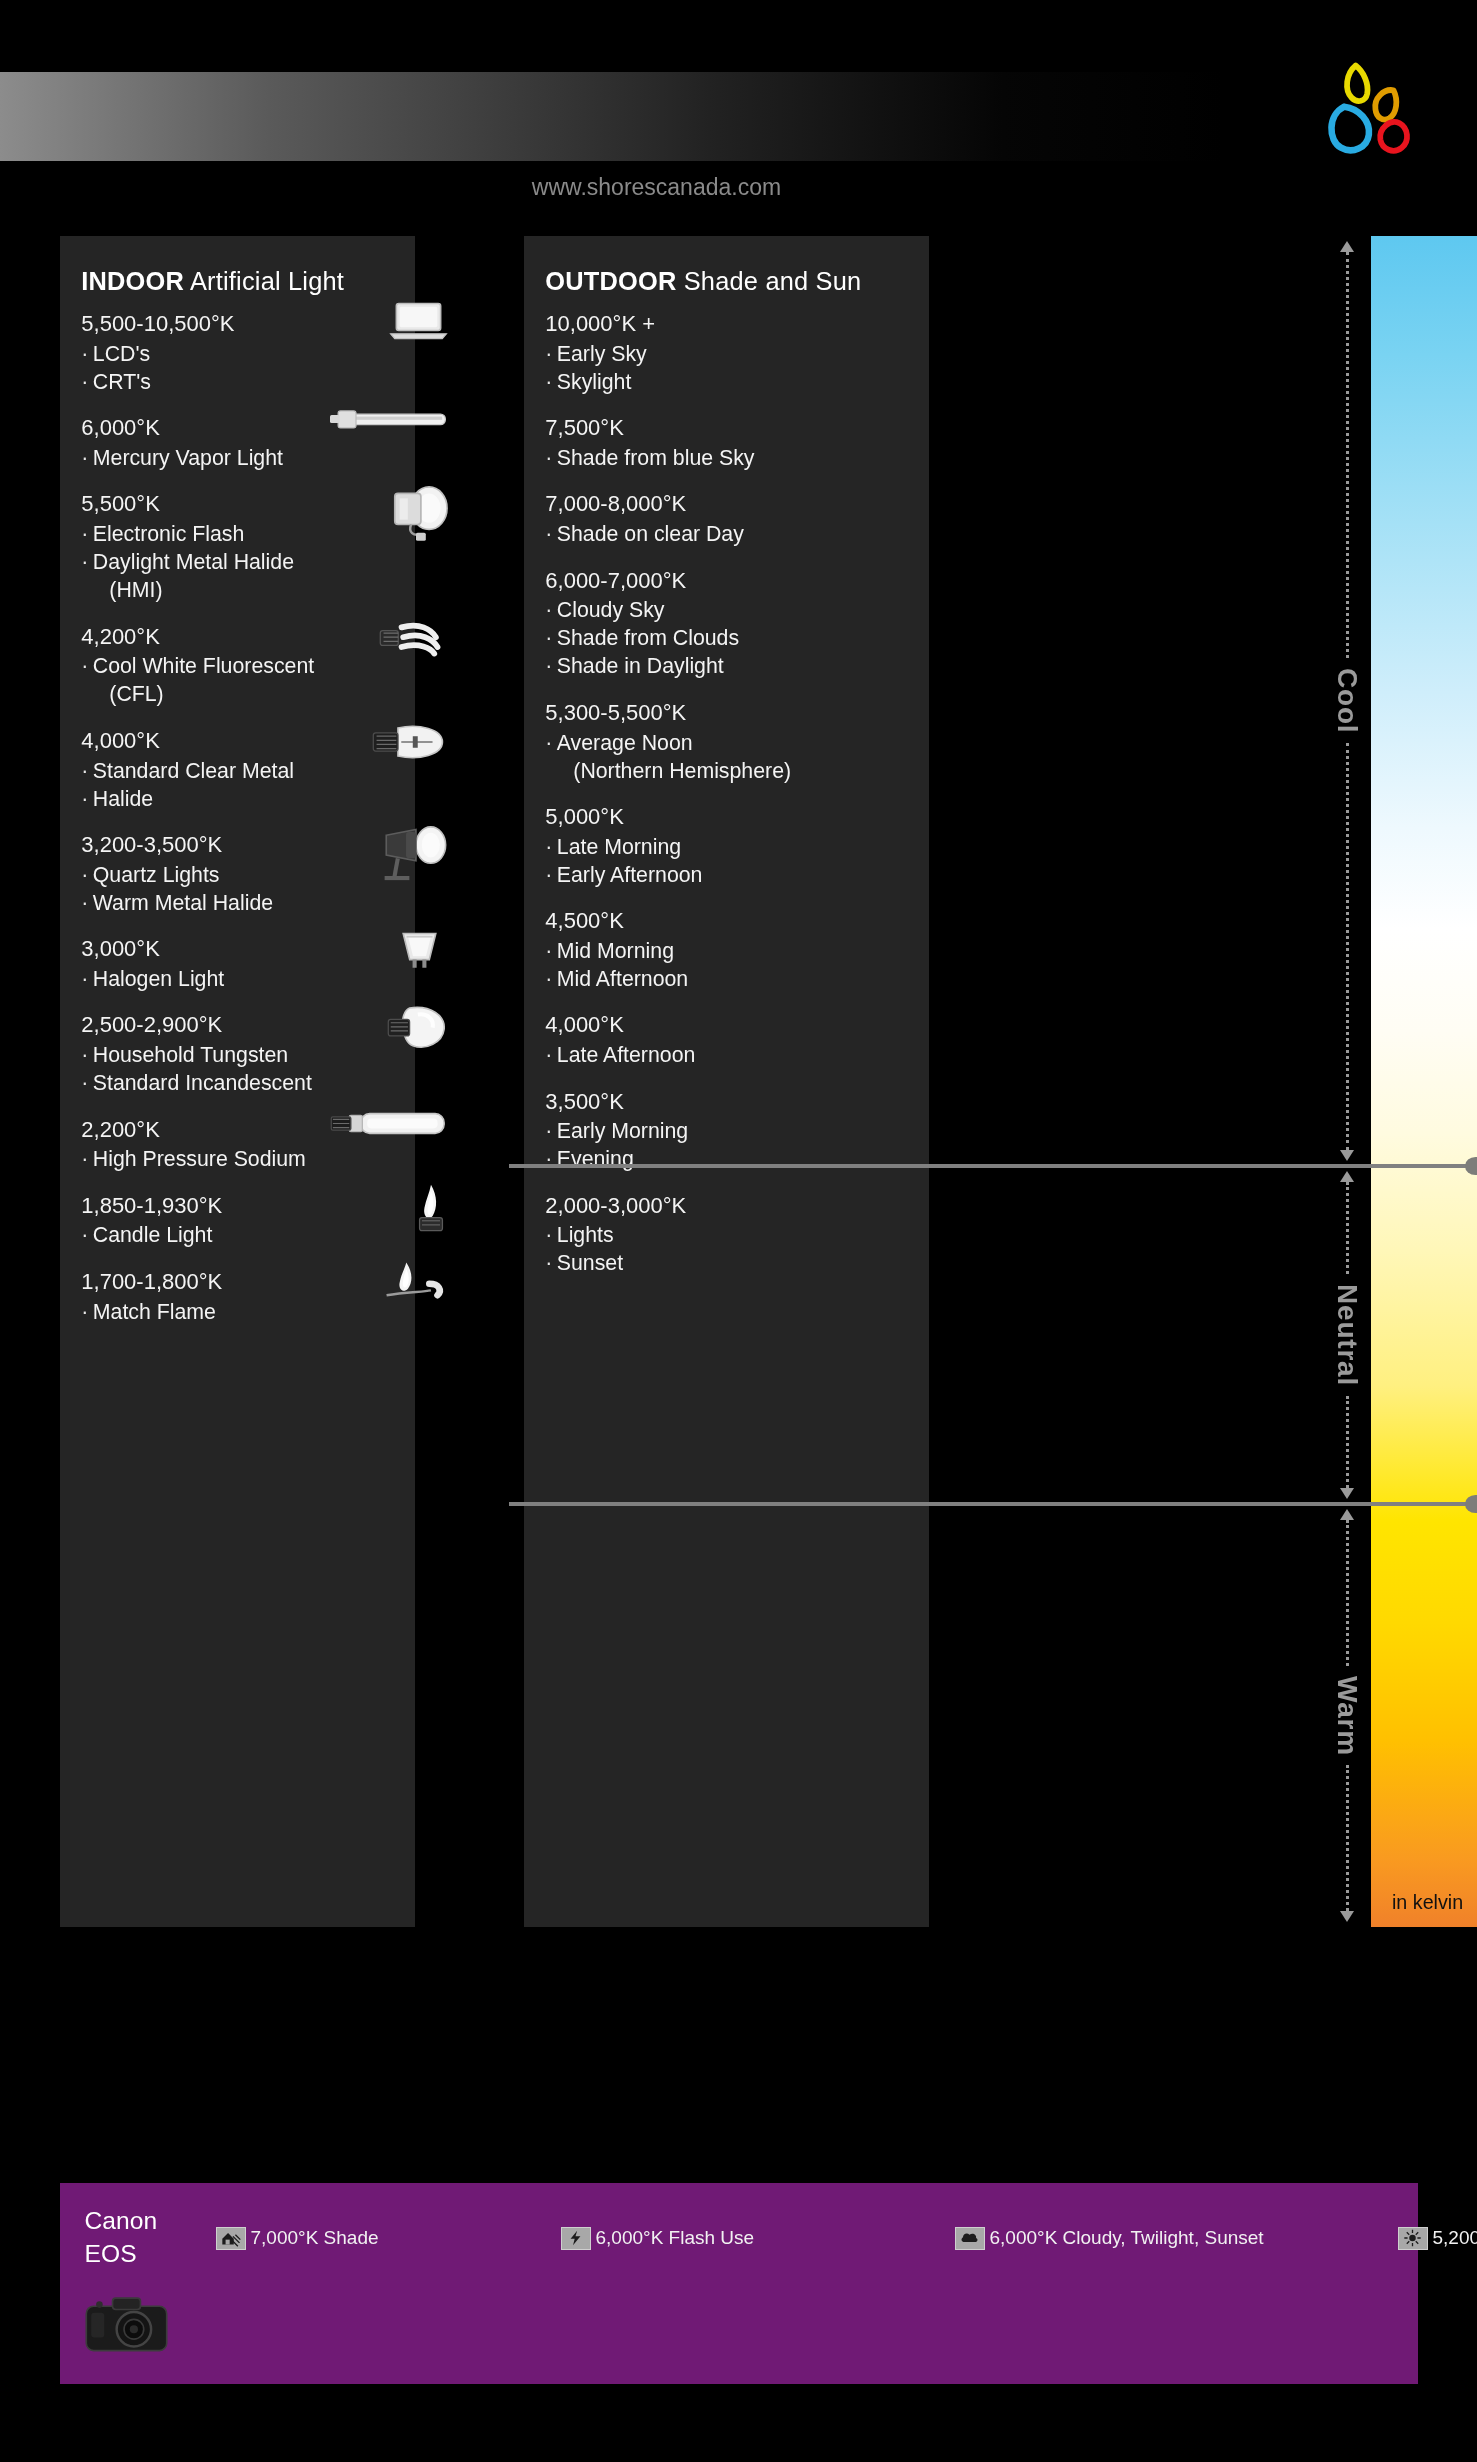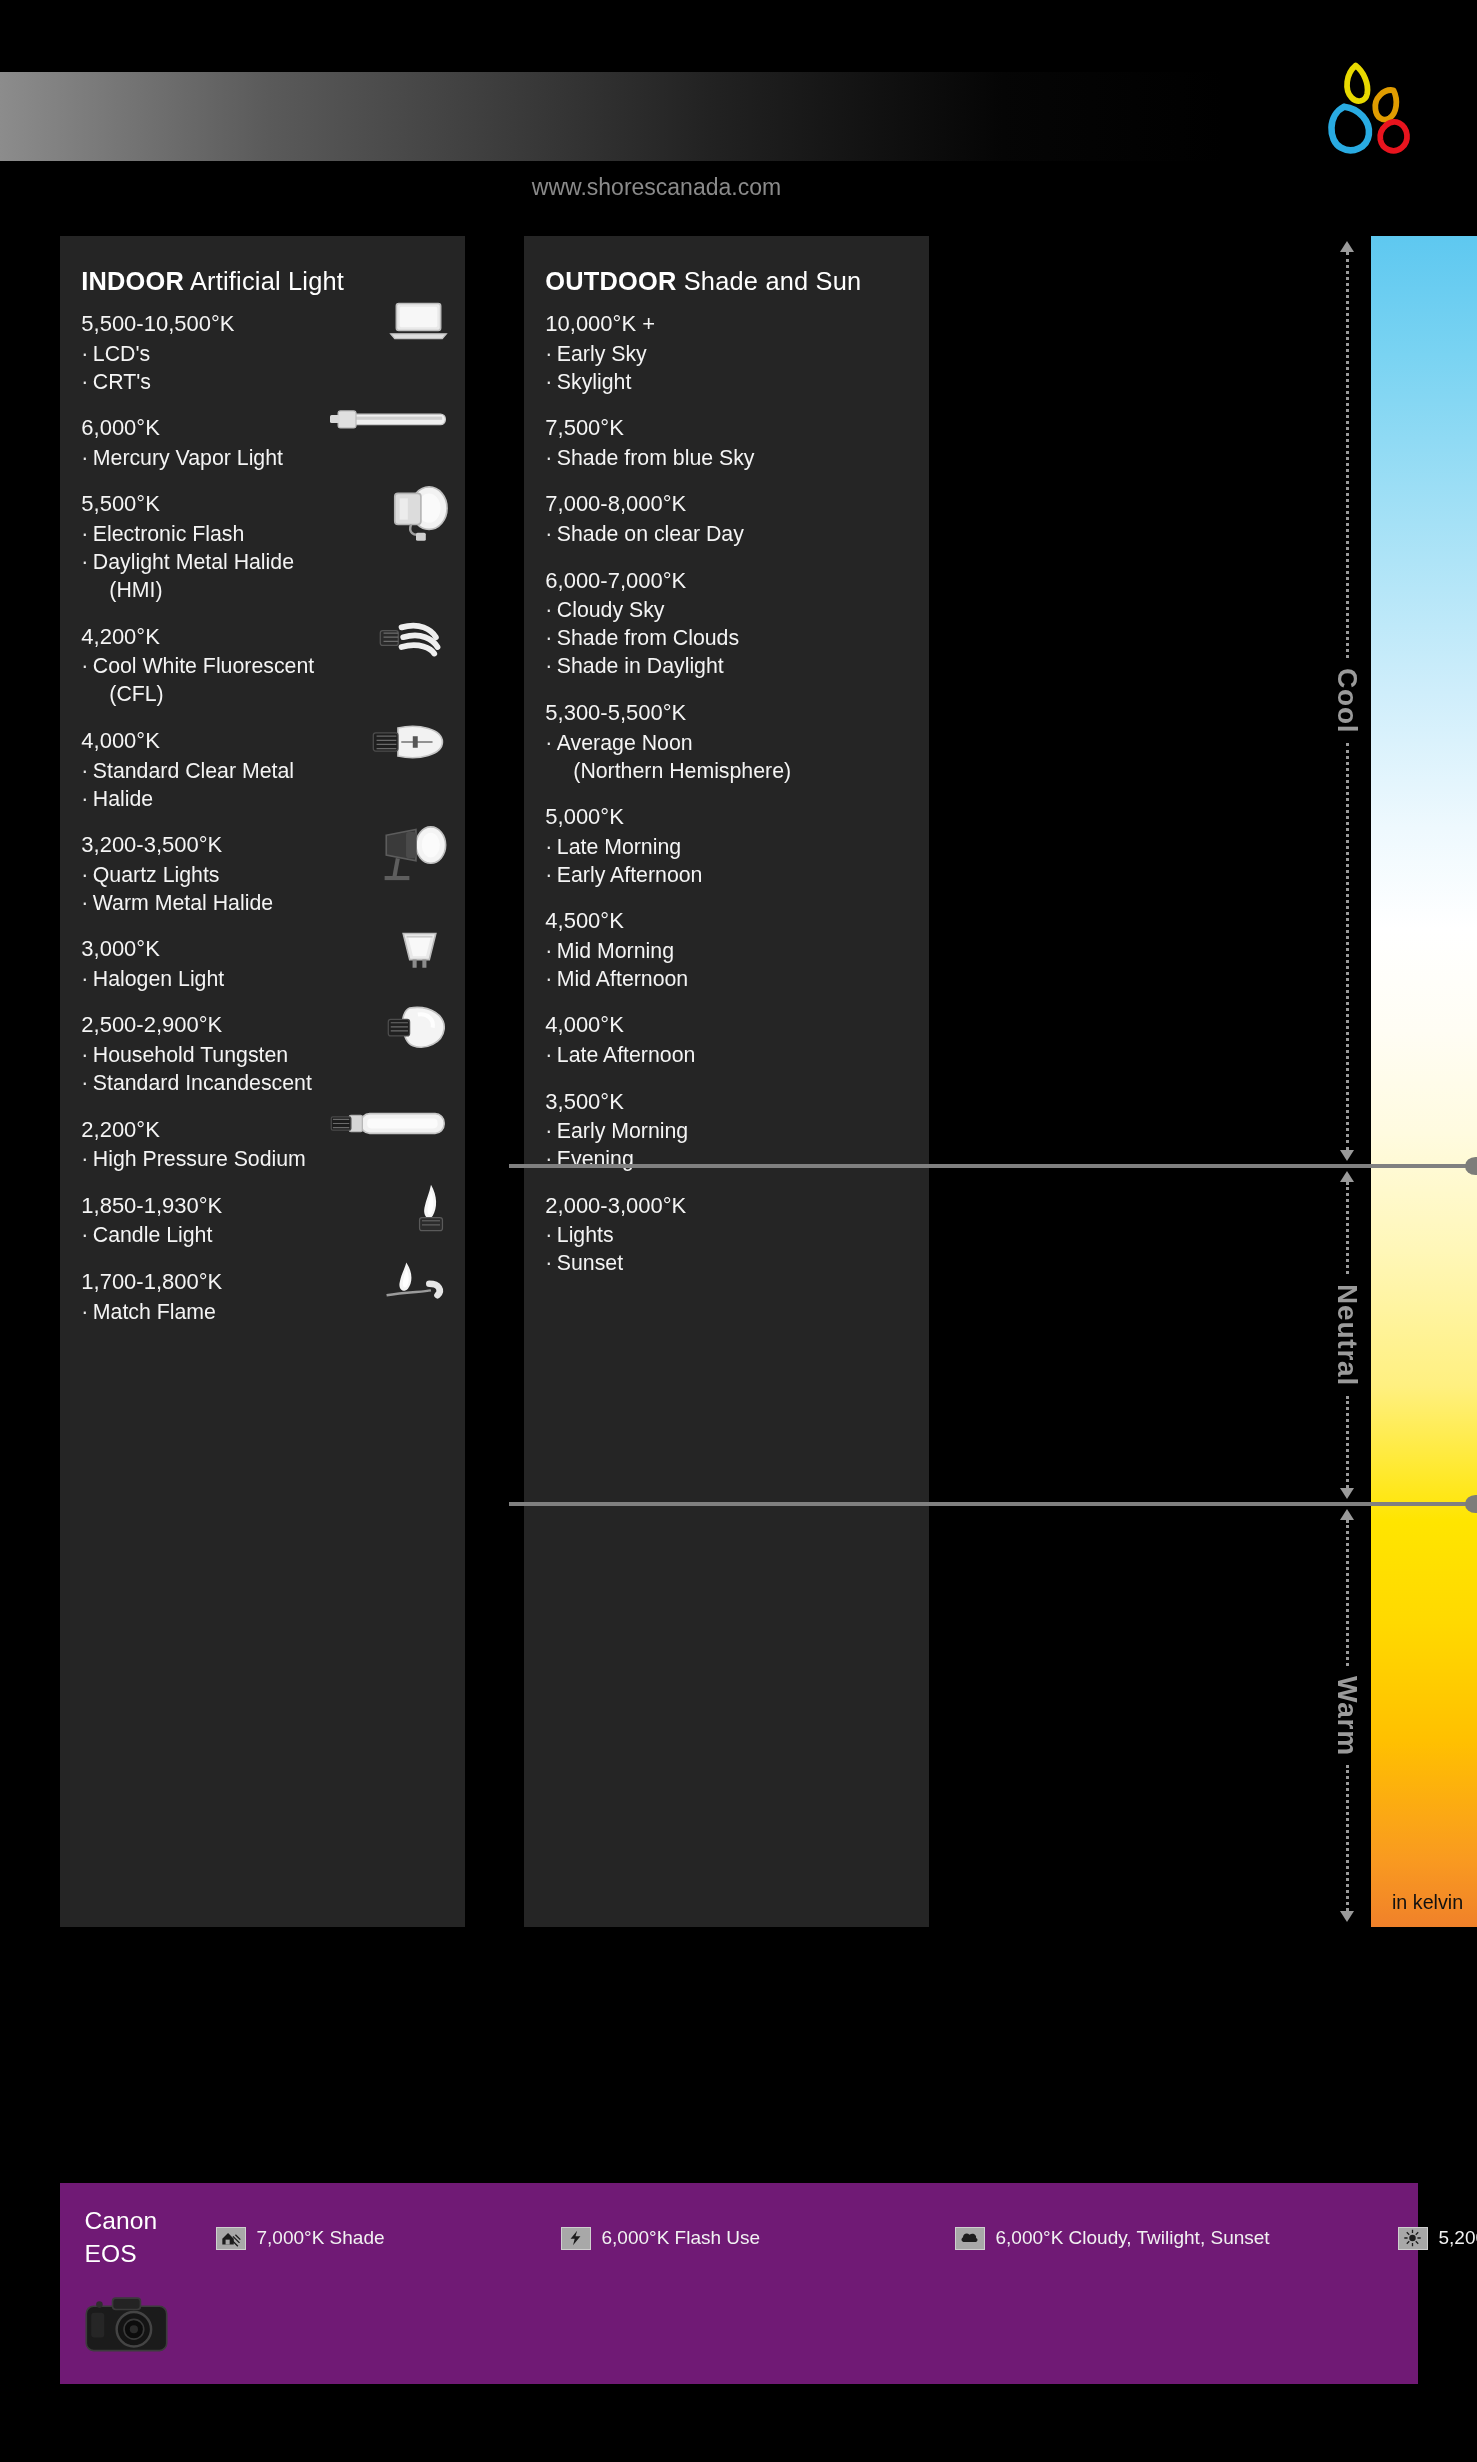--- a/index.html
+++ b/index.html
@@ -55,21 +55,21 @@
     position: absolute;
     left: 1313px; top: 59px;
     width: 115px; height: 115px;
   }
 
   
   .panel {
     position: absolute;
     background: #252525;
   }
-  #indoor-panel  { left: 60px;  top: 236px; width: 405px; height: 1691px; }
+  #indoor-panel  { left: 60px;  top: 236px; width: 355px; height: 1691px; }
   #outdoor-panel { left: 524px; top: 236px; width: 405px; height: 1691px; }
 
   .panel-title {
     position: absolute;
     left: 21.3px; top: 31px;
     color: #ffffff;
     font-size: 25.4px;
     font-weight: bold;
     white-space: nowrap;
     font-family: "Liberation Sans", sans-serif;
@@ -214,21 +214,21 @@
   #wb-grid {
     position: absolute;
     left: 156px; top: 31px;
     width: 1182px;
     display: grid;
     grid-template-columns: 345px 394px 443px;
     grid-auto-rows: 48px;
     grid-auto-flow: column;
     align-items: center;
   }
-  .wb-item { display: flex; align-items: center; gap: 11px; }
+  .wb-item { display: flex; align-items: center; gap: 5px; }
   .wb-badge {
     width: 29.5px; height: 23px;
     background: #a8a8a8;
     border: 1.6px solid #cfcfcf;
     display: flex; align-items: center; justify-content: center;
     flex: 0 0 auto;
   }
   .wb-badge svg { display: block; }
   .wb-text {
     color: #f2f2f2;

